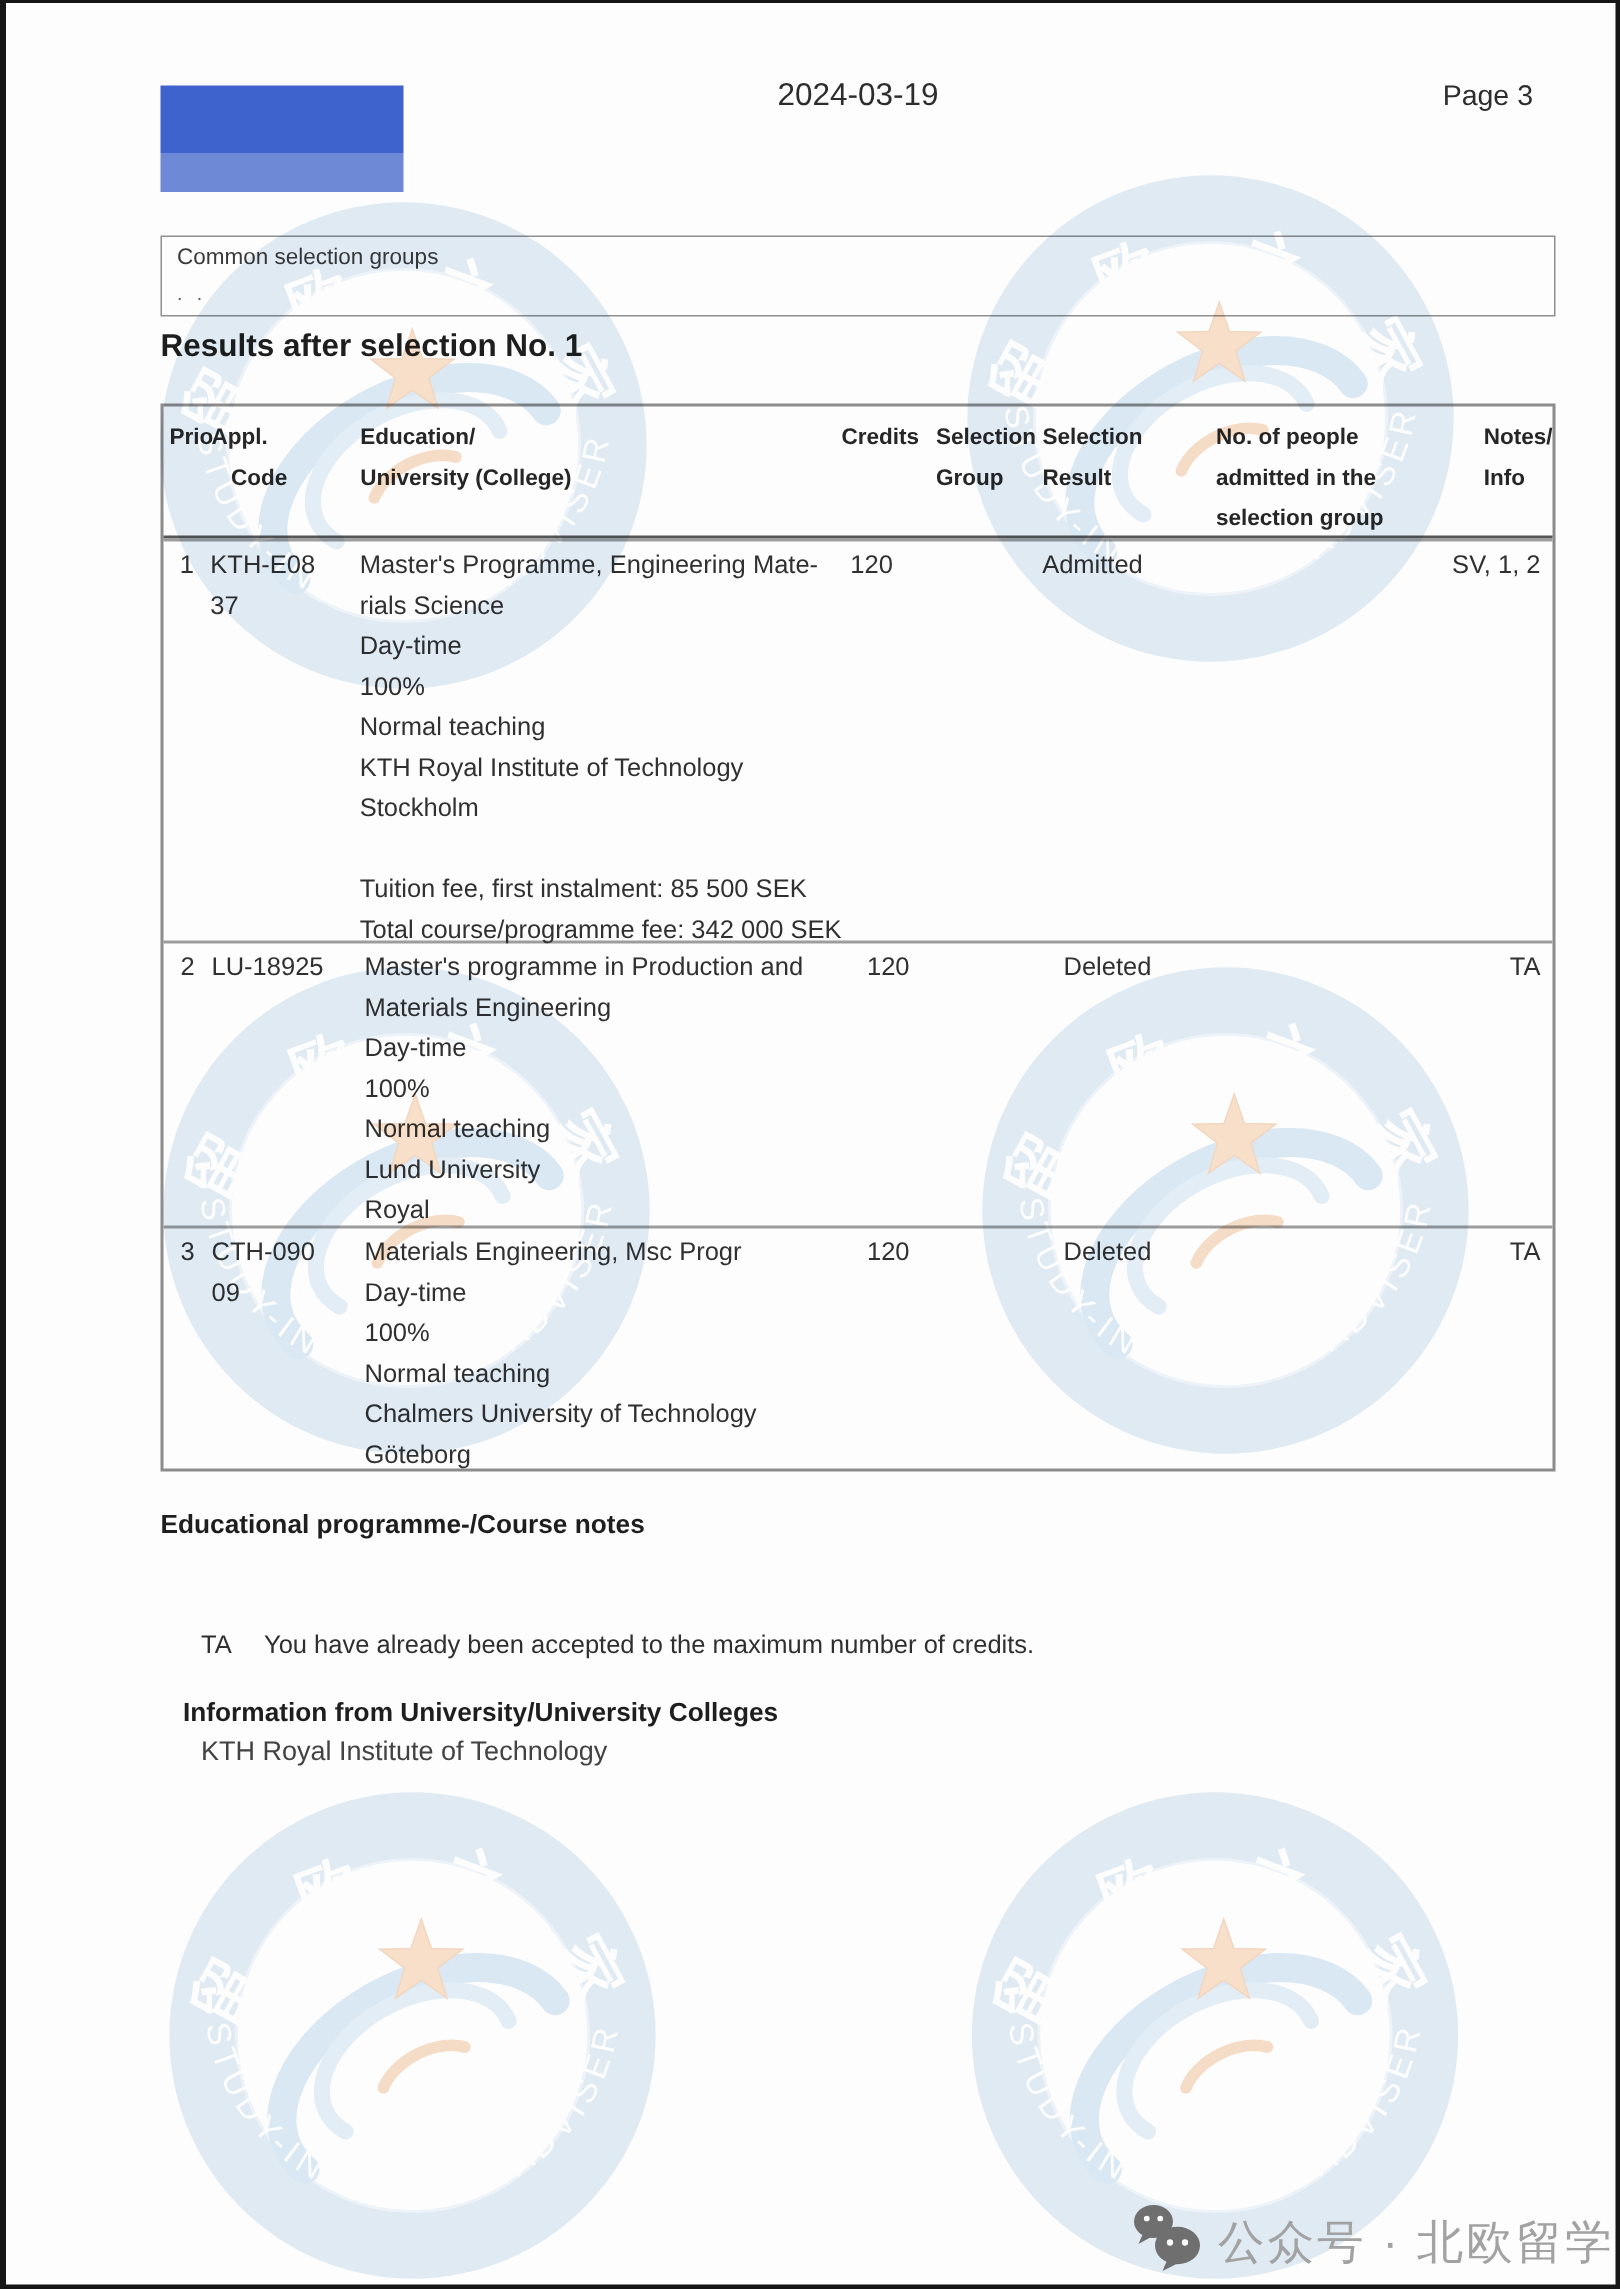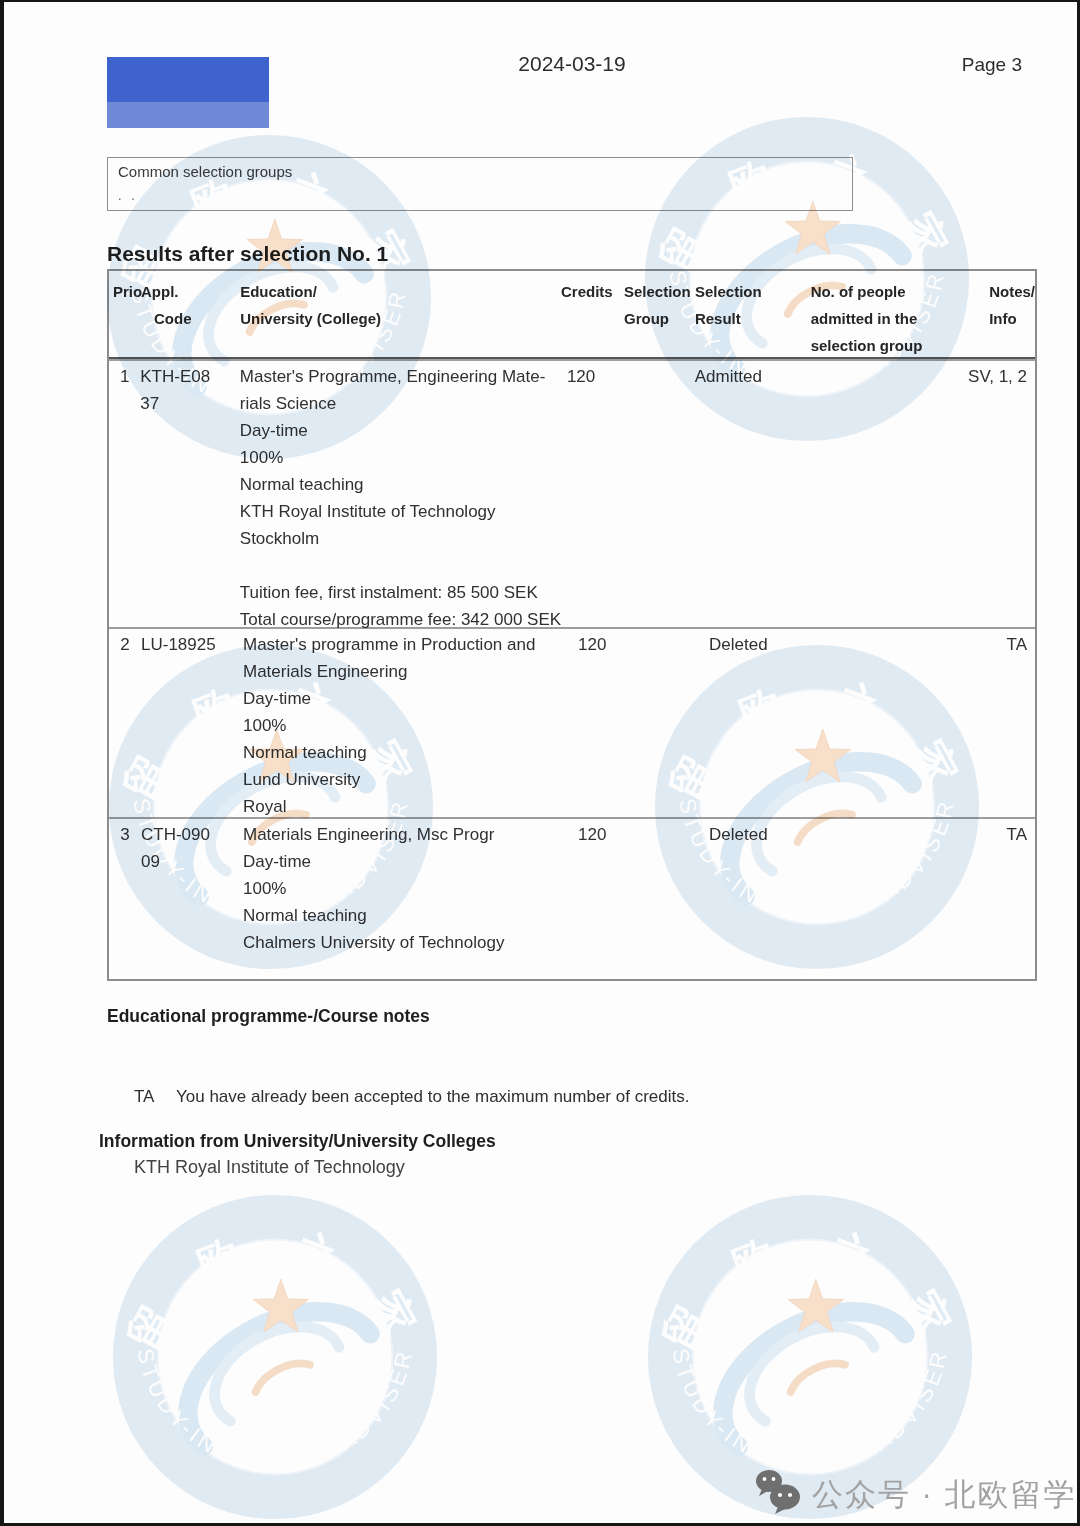--- a/index.html
+++ b/index.html
@@ -13,27 +13,27 @@
   .abs { position:absolute; }
 
   
   .redaction { left:103px; top:55px; width:162px; height:71px; }
   .redaction .band-top { width:100%; height:45px; }
   .redaction .band-bottom { width:100%; height:26px; }
   .doc-date { left:103px; top:50px; width:930px; text-align:center; font-size:21px; color:#2d2d2d; }
   .page-number { right:55px; top:52px; font-size:19px; color:#2d2d2d; }
 
   
-  .common-box { left:103px; top:155px; width:746px; height:54px; box-sizing:border-box;
+  .common-box { left:103px; top:155px; width:930px; height:54px; box-sizing:border-box;
     border:1px solid #8f8f8f; padding:5px 10px; background:transparent; }
   .common-box .cb-title { font-size:15px; color:#3a3a3a; }
   .common-box .cb-value { font-size:13px; color:#5a5a5a; margin-top:8px; letter-spacing:3px; }
 
   
-  .results-heading { left:103px; top:240px; font-size:21px; font-weight:bold; color:#1e1e1e; }
+  .results-heading { left:103px; top:217px; font-size:21px; font-weight:bold; color:#1e1e1e; }
 
   
   .results-table { left:103px; top:267px; width:930px; box-sizing:border-box;
     border:2px solid #8c8c8c; }
   .tr { display:flex; box-sizing:border-box; }
   .tr-header { height:88px; padding-top:7px; border-bottom:2px solid #565656; }
   .tr-row { border-top:2px solid #9d9d9d; padding-top:2px; }
   .tr-row:first-of-type { border-top:none; }
   .row-1 { height:268px; }
   .row-2 { height:190px; }
@@ -57,21 +57,21 @@
   .line { min-height:27px; white-space:nowrap; }
 
   
   .notes-heading { left:103px; top:1004px; font-size:17.5px; font-weight:bold; color:#1e1e1e; }
   .note-item { left:130px; width:903px; display:flex; font-size:17px; line-height:27px; }
   .note-sv { top:1027px; }
   .note-ta { top:1081px; }
   .note-code { width:42px; flex:none; color:#2f2f2f; }
   .note-text { width:861px; color:#2f2f2f; }
 
-  .info-heading { left:95px; top:1129px; font-size:17.5px; font-weight:bold; color:#1e1e1e; }
+  .info-heading { left:118px; top:1129px; font-size:17.5px; font-weight:bold; color:#1e1e1e; }
   .info-value { left:130px; top:1155px; font-size:18px; color:#424242; }
 
   
   .watermark { width:330px; height:330px; mix-blend-mode:multiply; opacity:0.55; pointer-events:none; z-index:5; }
   .wm-1 { left:100px; top:130px; }
   .wm-2 { left:638px; top:112px; }
   .wm-3 { left:102px; top:640px; }
   .wm-4 { left:648px; top:640px; }
   .wm-5 { left:106px; top:1190px; }
   .wm-6 { left:641px; top:1190px; }
@@ -212,20 +212,21 @@
       <div class="td col-code">
         <div class="line">CTH-090</div>
         <div class="line">09</div>
       </div>
       <div class="td col-edu">
         <div class="line">Materials Engineering, Msc Progr</div>
         <div class="line">Day-time</div>
         <div class="line">100%</div>
         <div class="line">Normal teaching</div>
         <div class="line">Chalmers University of Technology</div>
+        <div class="line">Göteborg</div>
       </div>
       <div class="td col-credits">120</div>
       <div class="td col-group"></div>
       <div class="td col-result">Deleted</div>
       <div class="td col-people"></div>
       <div class="td col-notes">TA</div>
     </div>
   </div>
 
   <div class="abs notes-heading">Educational programme-/Course notes</div>

